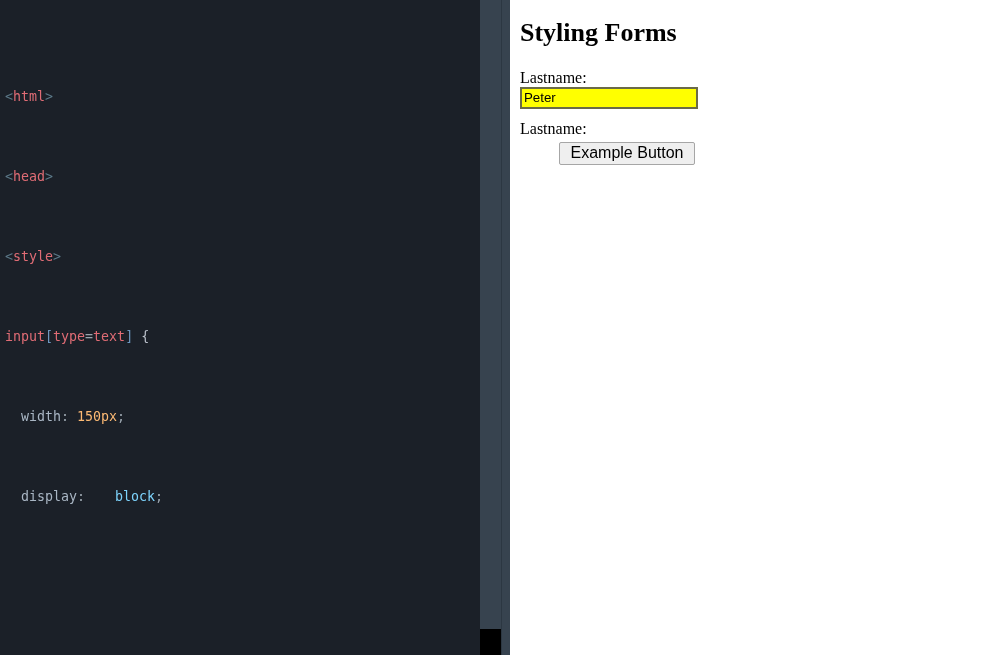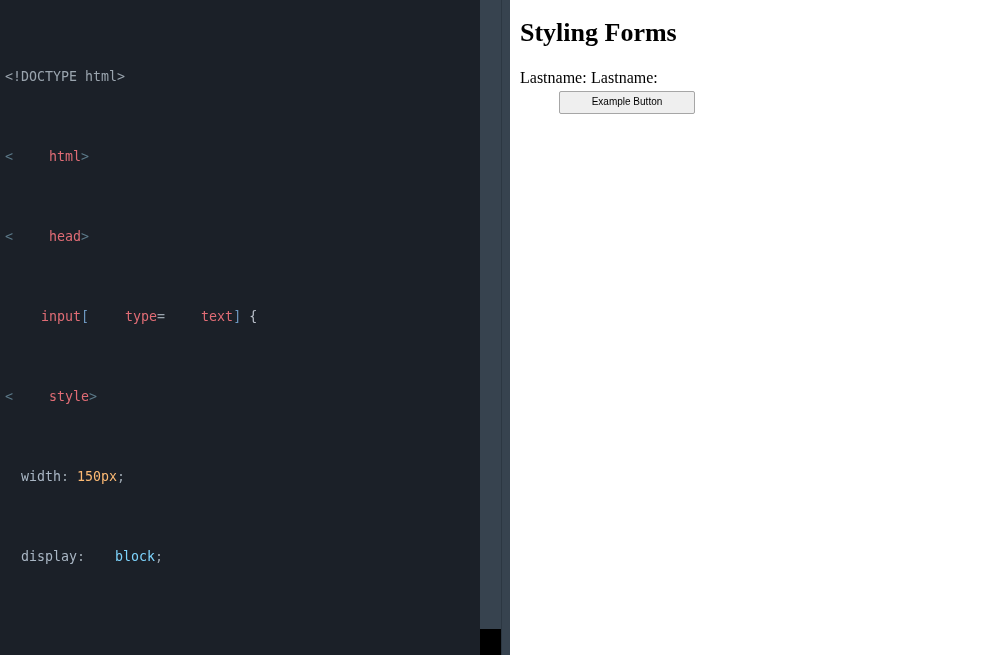--- a/index.html
+++ b/index.html
@@ -37,21 +37,21 @@
     line-height: 20px;
     white-space: pre;
     color: #c8ccd4;
     -webkit-font-smoothing: antialiased;
   }
   .code .ln { display: block; height: 20px; }
 
   
   .t-punct    { color: #5c7a8a; }  
   .t-doctype  { color: #9aa4ae; }
-  .t-tag      { color: #e06c75; margin-left: 36px; }  
+  .t-tag      { color: #e06c75; }  
   .t-eq       { color: #9aa4ae; }
   .t-string   { color: #7dd3fc; margin-left: 22px; }  
   .t-prop     { color: #a9b6c4; }  
   .t-colon    { color: #9aa4ae; }
   .t-brace    { color: #b9bfc9; }
   .t-bracket  { color: #6d97c0; }  
   .t-num      { color: #fdba74; }
 
   
   .scroll-gutter {
@@ -125,45 +125,44 @@
     display: block;
     box-sizing: border-box;
     width: 136px;
     height: 23px;
     margin-left: 39px;
     margin-top: 4px;
     background: #efefef;
     border: 1px solid #a6a6a6;
     border-radius: 2px;
     font-family: "Liberation Sans", sans-serif;
-    font-size: 10px;
+    font-size: 16px;
     color: #000000;
     text-align: center;
     line-height: 1;
     padding: 0;
     cursor: default;
   }
 </style>
 </head>
 <body>
 
 <div class="app">
 
   <div class="editor-pane">
     <div class="code">
 
-      <span class="ln"><span class="t-doctype">&lt;!DOCTYPE html&gt;</span></span>
 
       <span class="ln"><span class="t-punct">&lt;</span><span class="t-tag">html</span><span class="t-punct">&gt;</span></span>
 
       <span class="ln"><span class="t-punct">&lt;</span><span class="t-tag">head</span><span class="t-punct">&gt;</span></span>
 
+      <span class="ln"><span class="t-punct">&lt;</span><span class="t-tag">style</span><span class="t-punct">&gt;</span></span>
+
       <span class="ln"><span class="t-tag">input</span><span class="t-bracket">[</span><span class="t-tag">type</span><span class="t-eq">=</span><span class="t-tag">text</span><span class="t-bracket">]</span><span class="t-brace"> {</span></span>
-
-      <span class="ln"><span class="t-punct">&lt;</span><span class="t-tag">style</span><span class="t-punct">&gt;</span></span>
 
       <span class="ln"><span class="t-prop">  </span><span class="t-prop">width</span><span class="t-colon">: </span><span class="t-num">150px</span><span class="t-colon">;</span></span>
 
       <span class="ln"><span class="t-prop">  </span><span class="t-prop">display</span><span class="t-colon">: </span><span class="t-string">block</span><span class="t-colon">;</span></span>
 
 
       
 
       
 
@@ -220,20 +219,21 @@
   </div>
 
   <div class="preview-pane">
     <div class="preview-body">
 
       <h2 class="preview-title">Styling Forms</h2>
 
       <form>
 
         <label class="field-label">Lastname:</label>
+        <input class="text-input" type="text" value="Peter" style="">
 
         <label class="field-label">Lastname:</label>
 
         <input class="example-button" type="button" value="Example Button" style="">
 
       </form>
     </div>
   </div>
 
 </div>

